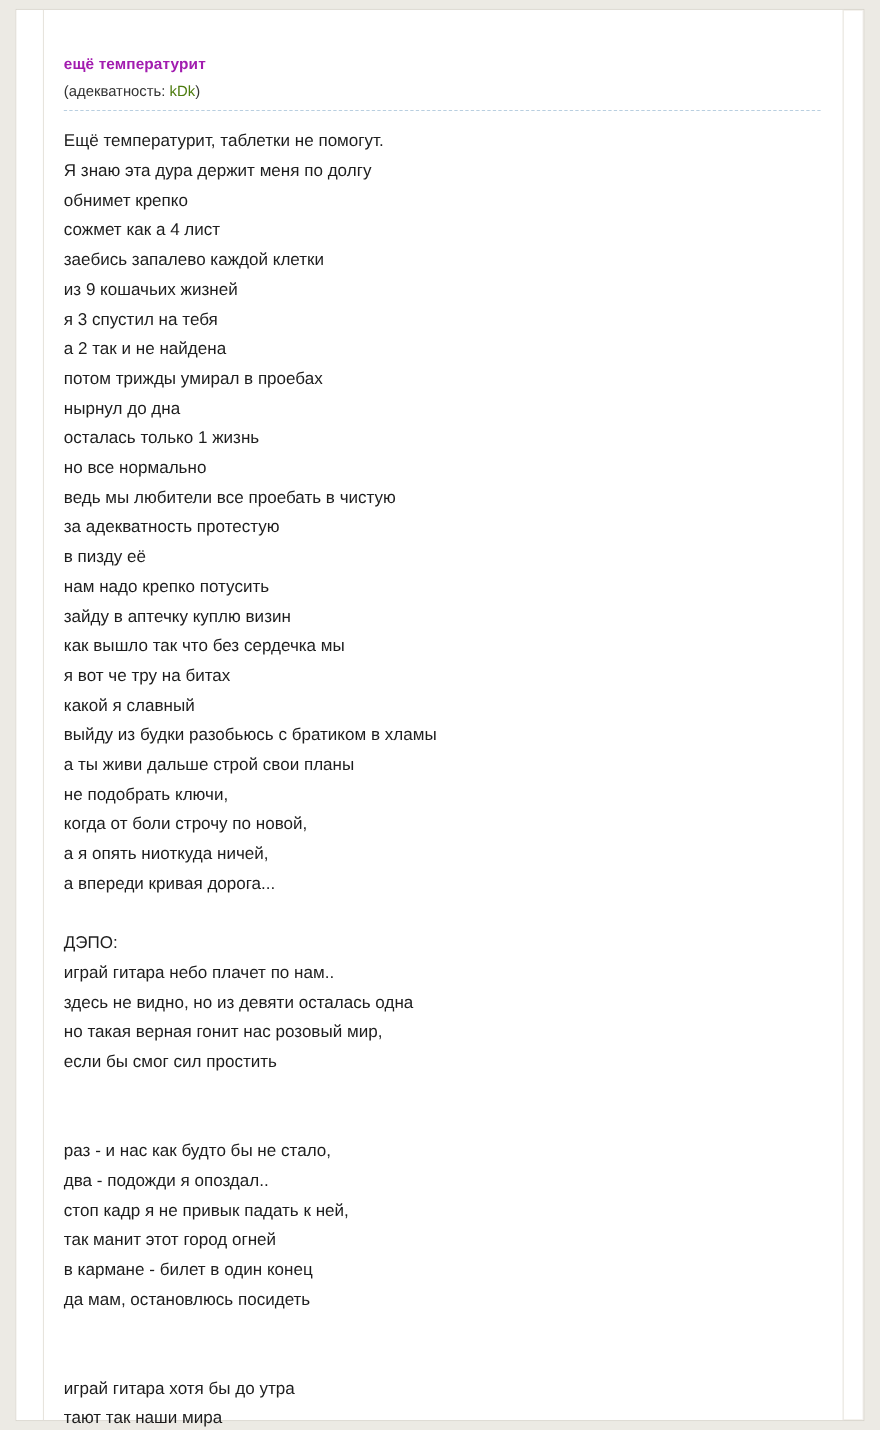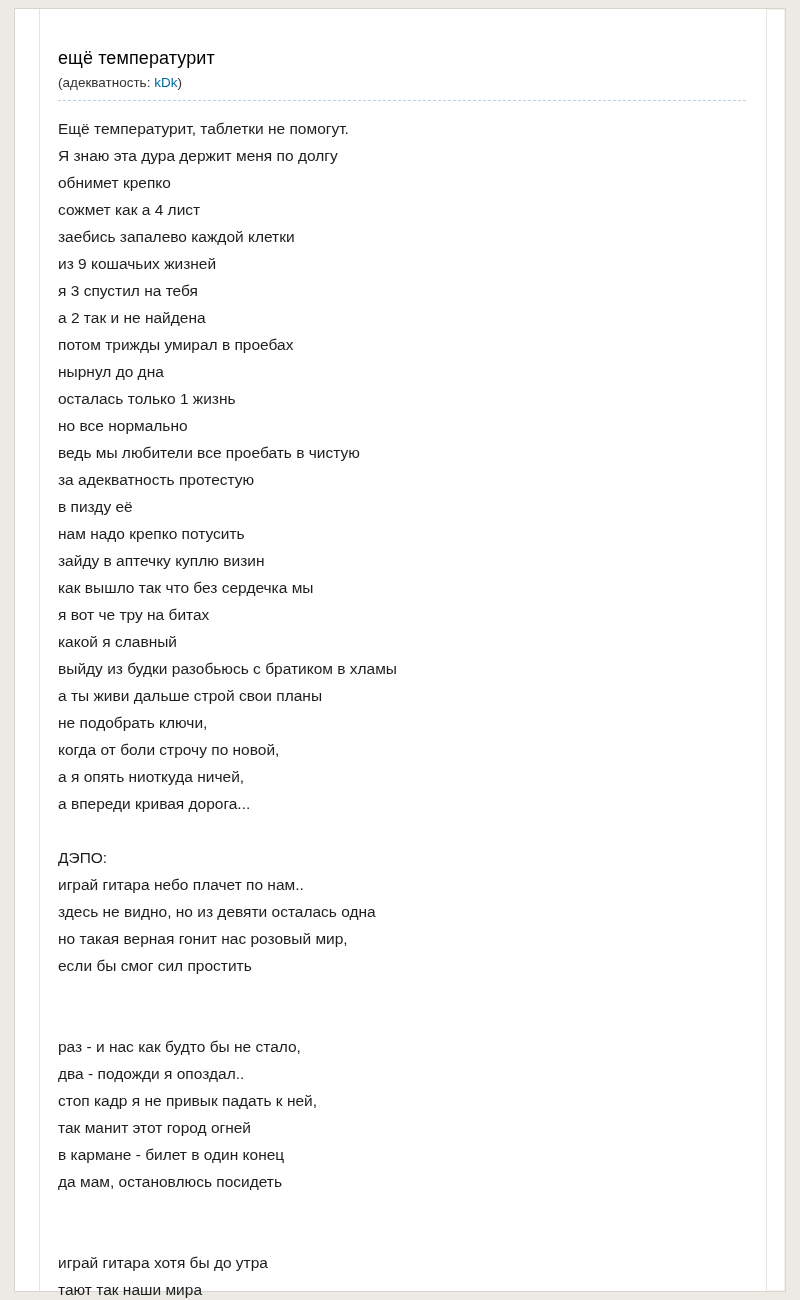--- a/index.html
+++ b/index.html
@@ -31,34 +31,34 @@
     bottom: 0;
     background: #ffffff;
     border-left: 1px solid #e7e4dd;
     border-right: 1px solid #e7e4dd;
     box-sizing: border-box;
   }
   .content {
     padding: 36px 20px 0 18px;
   }
   .song-title {
-    color: #000000;
-    font-size: 18px;
+    color: #a21caf;
+    font-size: 14px;
     line-height: 26px;
-    font-weight: normal;
+    font-weight: bold;
     margin: 0 0 4px 0;
     letter-spacing: 0.1px;
   }
   .performer-line {
     font-size: 13.5px;
     color: #333333;
     margin: 0 0 10px 0;
   }
   .performer-link {
-    color: #0369a1;
+    color: #4d7c0f;
     text-decoration: none;
   }
   .divider {
     border: 0;
     border-top: 1px dashed #b9cfe0;
     margin: 0 0 14px 0;
     height: 0;
   }
   .lyrics {
     font-size: 15.5px;

